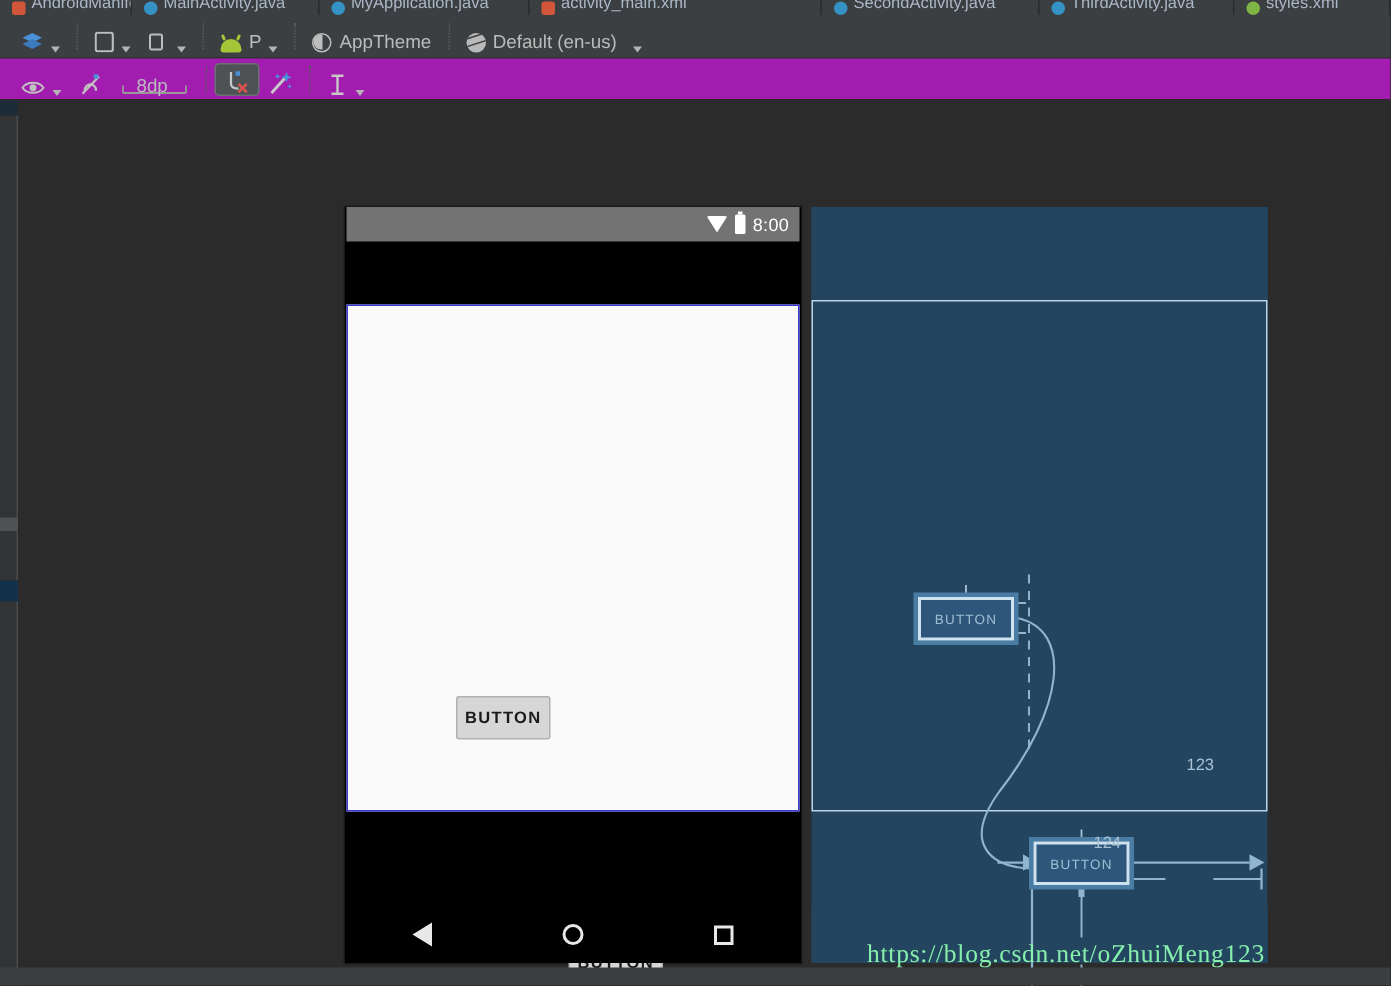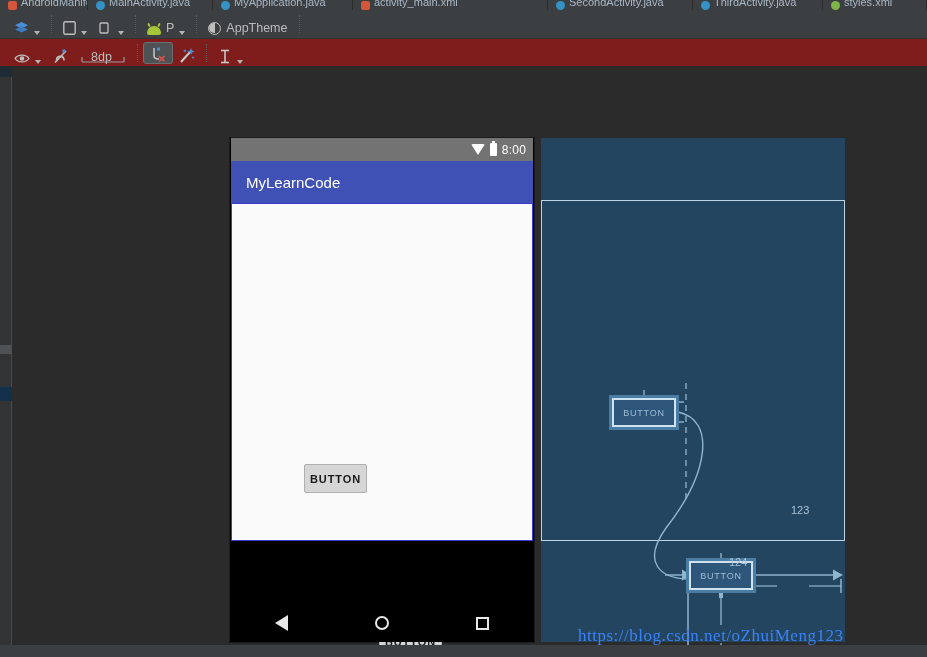--- a/index.html
+++ b/index.html
@@ -39,21 +39,21 @@
 
   
   .toolbar1 {
     position: absolute; left: 0; top: 10px; width: 927px; height: 29px;
     background: #3c3f41;
     display: flex; align-items: center;
     border-bottom: 1px solid #323232;
   }
   .toolbar2 {
     position: absolute; left: 0; top: 39px; width: 927px; height: 28px;
-    background: #7f1d1d;
+    background: #a21caf;
     display: flex; align-items: center;
     border-bottom: 1px solid #292929;
   }
   .tb-item {
     display: flex; align-items: flex-end; gap: 5px;
     height: 22px; padding: 0 6px;
     color: #bbbbbb; font-size: 12.5px;
     white-space: nowrap;
     border-radius: 3px;
   }
@@ -189,21 +189,21 @@
   .bp-label {
     position: absolute; color: #a8c2d6; font-size: 11px;
   }
   svg.bp-overlay {
     position: absolute; left: 0; top: 0; width: 304px; height: 504px;
     overflow: visible; pointer-events: none;
   }
 
   .watermark {
     position: absolute; left: 578px; top: 626px;
-    color: #3b82f6; font-size: 17px;
+    color: #86efac; font-size: 17px;
     font-family: "Liberation Serif", serif;
     letter-spacing: .5px;
     white-space: nowrap;
   }
   .bottom-strip {
     position: absolute; left: 0; top: 645px; width: 927px; height: 12px;
     background: #3c3f41;
   }
 
   
@@ -320,20 +320,25 @@
       <span class="android-ic"></span>
       <span class="tb-text">P</span>
       <span class="caret"></span>
     </div>
     <div class="sep"></div>
     <div class="tb-item">
       <span class="circle-ic"></span>
       <span class="tb-text">AppTheme</span>
     </div>
     <div class="sep"></div>
+    <div class="tb-item">
+      <span class="globe-ic"></span>
+      <span class="tb-text">Default (en-us)</span>
+      <span class="caret" style="margin-left:6px"></span>
+    </div>
   </div>
 
   <div class="toolbar2">
     <div class="tb-item" style="margin-left:8px">
       <span class="ico">
         <svg width="16" height="11" viewBox="0 0 16 11">
           <path d="M1 5.5 C4 1, 12 1, 15 5.5 C12 10, 4 10, 1 5.5 Z" fill="none" stroke="#c0c0c0" stroke-width="1.3"></path>
           <circle cx="8" cy="5.5" r="2.3" fill="#c0c0c0"></circle>
         </svg>
       </span>
@@ -405,23 +410,20 @@
       <div class="edgemark c"></div>
     </div>
   </div>
 
   <div class="device">
     <div class="statusbar">
       <span class="wifi-ic"></span>
       <span class="batt-ic"></span>
       <span class="clock">8:00</span>
     </div>
-    <div class="appbar">
-      <span class="appbar-title">MyLearnCode</span>
-    </div>
     <div class="content">
       <div class="btn-design btn-d1">BUTTON</div>
       <div class="btn-design btn-d2">BUTTON</div>
     </div>
     <div class="navbar">
       <span class="nav-back"></span>
       <span class="nav-home"></span>
       <span class="nav-recent"></span>
     </div>
   </div>

